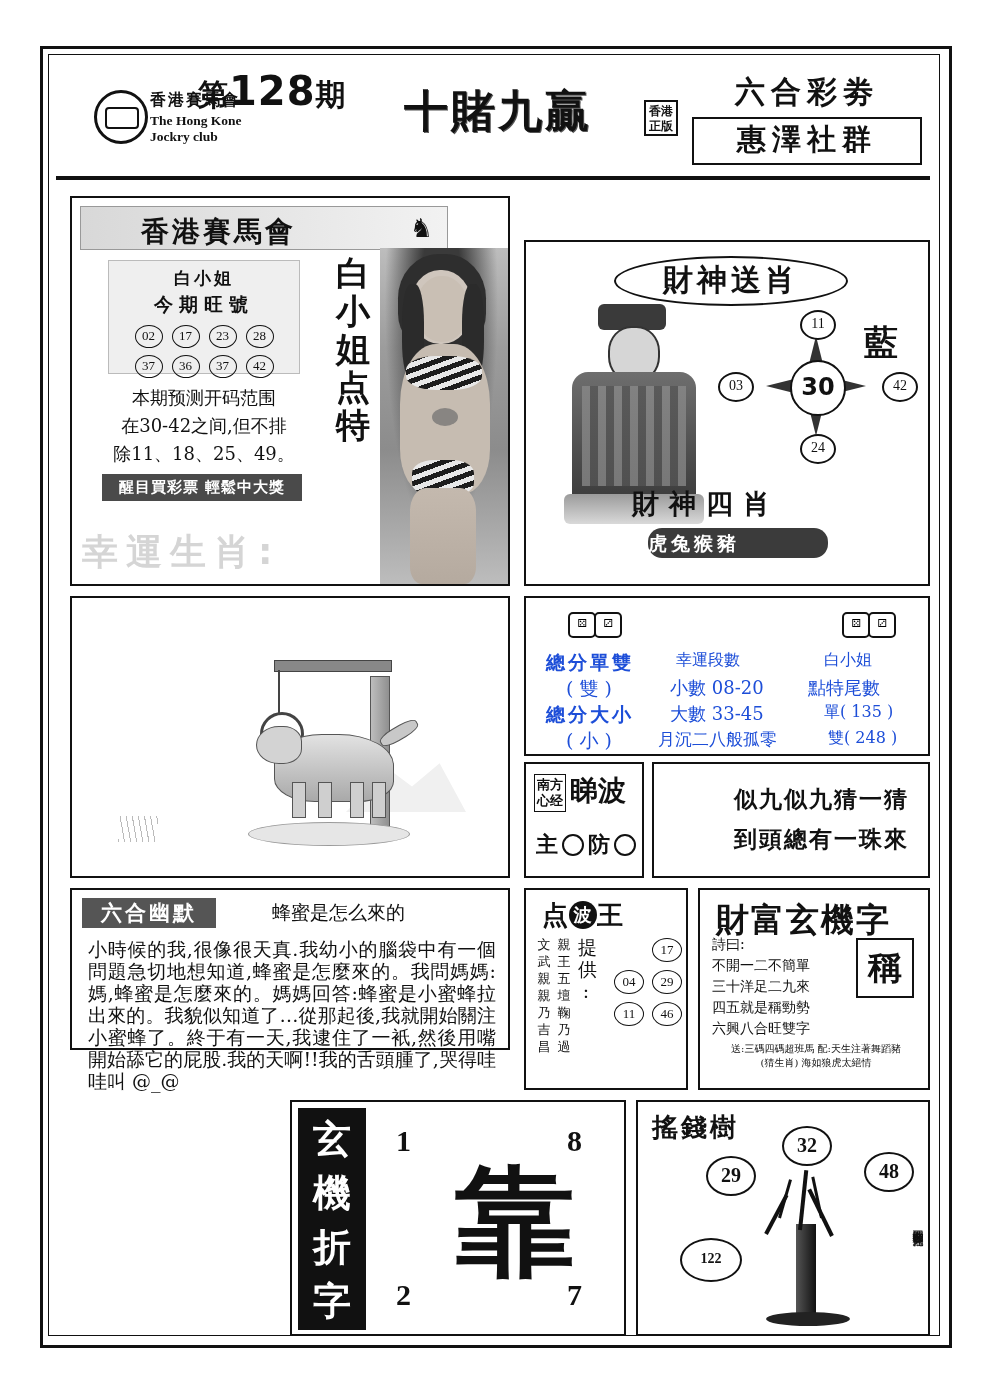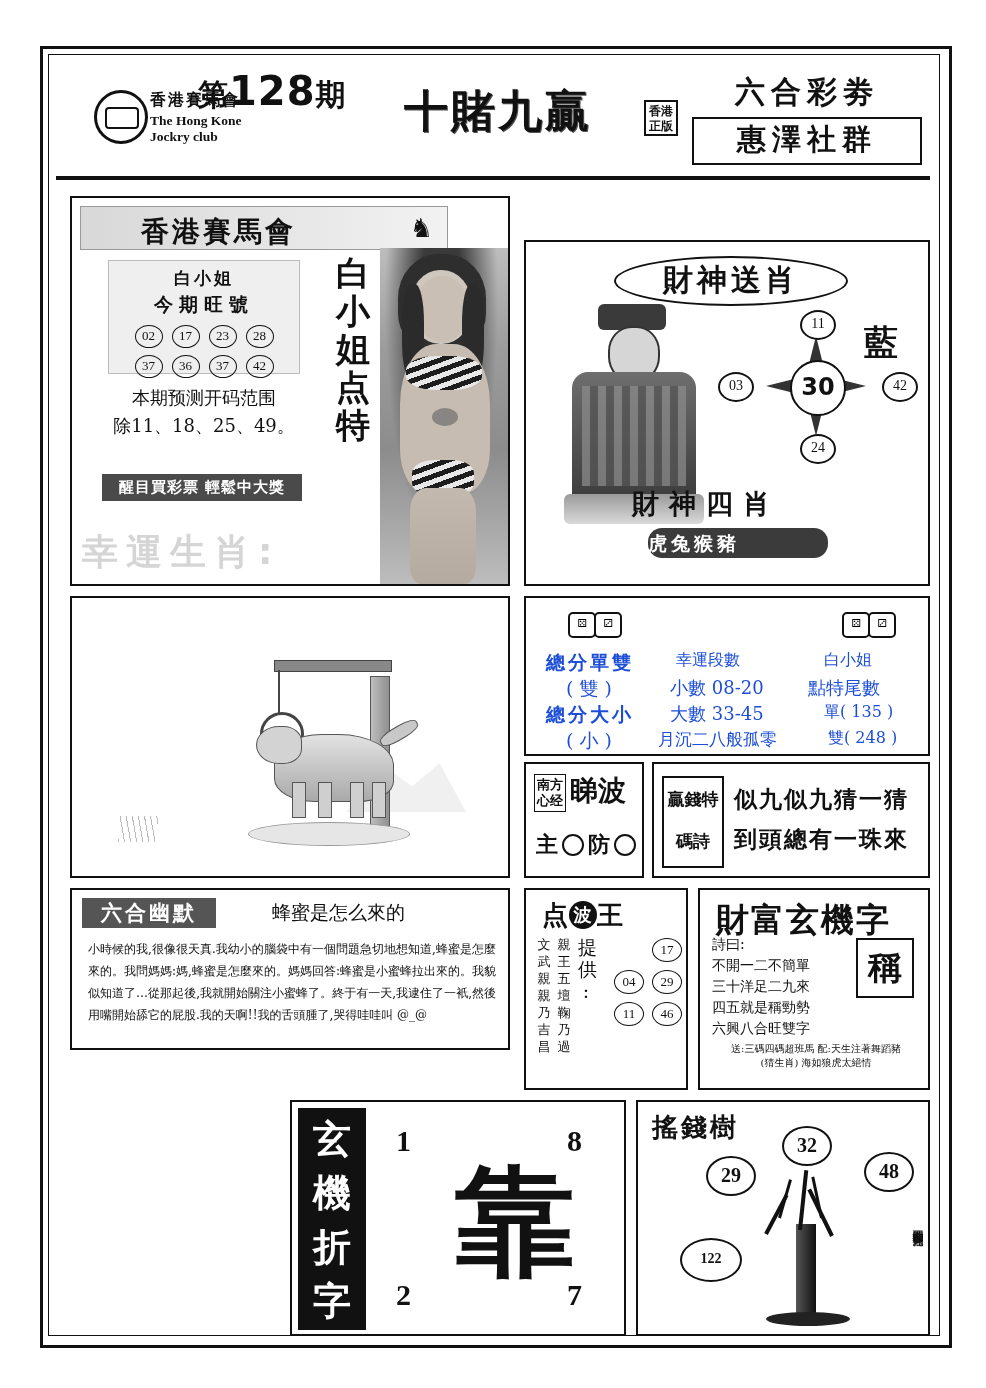--- a/index.html
+++ b/index.html
@@ -119,21 +119,21 @@
   
   .p-poem{left:652px;top:762px;width:278px;height:116px;}
   .poem-tag{position:absolute;left:8px;top:12px;width:58px;height:88px;border:2px solid #111;font-size:17px;font-weight:bold;line-height:42px;text-align:center;color:#111;}
   .poem-l1{position:absolute;left:80px;top:20px;font-size:23px;font-weight:bold;letter-spacing:2px;color:#111;font-family:"DejaVu Serif",serif;}
   .poem-l2{position:absolute;left:80px;top:60px;font-size:23px;font-weight:bold;letter-spacing:2px;color:#111;font-family:"DejaVu Serif",serif;}
 
   
   .p-humor{left:70px;top:888px;width:440px;height:162px;}
   .hm-tag{position:absolute;left:10px;top:8px;width:134px;height:30px;background:#555;color:#fff;font-size:21px;font-weight:bold;text-align:center;line-height:30px;letter-spacing:3px;}
   .hm-sub{position:absolute;left:200px;top:10px;font-size:19px;color:#111;font-family:"DejaVu Serif",serif;}
-  .hm-body{position:absolute;left:16px;top:48px;width:408px;font-size:12px;line-height:22px;color:#111;font-family:"DejaVu Serif",serif;text-align:justify;}
+  .hm-body{position:absolute;left:16px;top:48px;width:408px;font-size:19px;line-height:22px;color:#111;font-family:"DejaVu Serif",serif;text-align:justify;}
 
   
   .p-bo{left:524px;top:888px;width:164px;height:202px;}
   .bo-title{position:absolute;left:16px;top:8px;font-size:26px;font-weight:bold;color:#111;letter-spacing:1px;}
   .bo-circ{display:inline-block;width:28px;height:28px;border-radius:50%;background:#111;color:#fff;font-size:18px;text-align:center;line-height:28px;vertical-align:3px;}
   .bo-v{position:absolute;top:46px;font-size:13px;line-height:17px;color:#111;width:16px;text-align:center;font-family:"DejaVu Serif",serif;}
   .bo-v1{left:10px;} .bo-v2{left:30px;} .bo-v3{left:52px;font-size:19px;line-height:22px;}
   .bo-nums{position:absolute;left:78px;top:48px;width:78px;}
   .bo-r{display:flex;gap:8px;margin-bottom:8px;justify-content:flex-end;}
   .bn{width:28px;height:22px;border-radius:50%;border:1.5px solid #111;font-size:13px;text-align:center;line-height:21px;color:#111;font-family:"Liberation Serif",serif;}
@@ -223,20 +223,21 @@
       <div class="lucky-nums">
         <div class="bl">37</div>
         <div class="bl">36</div>
         <div class="bl">37</div>
         <div class="bl">42</div>
       </div>
     </div>
 
     <div class="predict">
       <div>本期预测开码范围</div>
+      <div>在30-42之间,但不排</div>
       <div>除11、18、25、49。</div>
     </div>
 
     <div class="tip-bar">醒目買彩票 輕鬆中大獎</div>
     <div class="vtitle">白小姐点特</div>
     <div class="ghost">幸運生肖:</div>
 
     <div class="photo">
       <div class="ph-hair"></div>
       <div class="ph-face"></div>
@@ -319,21 +320,20 @@
     <div class="so-big">睇波</div>
     <div class="so-row">
       <span>主</span>
       <span class="dotc"></span>
       <span>防</span>
       <span class="dotc"></span>
     </div>
   </div>
 
   <div class="box p-poem">
-    <div class="poem-tag">贏錢特碼詩</div>
     <div class="poem-l1">似九似九猜一猜</div>
     <div class="poem-l2">到頭總有一珠來</div>
   </div>
 
   <div class="box p-humor">
     <div class="hm-tag">六合幽默</div>
     <div class="hm-sub">蜂蜜是怎么來的</div>
     <div class="hm-body">小時候的我,很像很天真.我幼小的腦袋中有一個問題急切地想知道,蜂蜜是怎麼來的。我問媽媽:媽,蜂蜜是怎麼來的。媽媽回答:蜂蜜是小蜜蜂拉出來的。我貌似知道了…從那起後,我就開始關注小蜜蜂了。終于有一天,我逮住了一衹,然後用嘴開始舔它的屁股.我的天啊!!我的舌頭腫了,哭得哇哇叫 @_@</div>
   </div>
 

